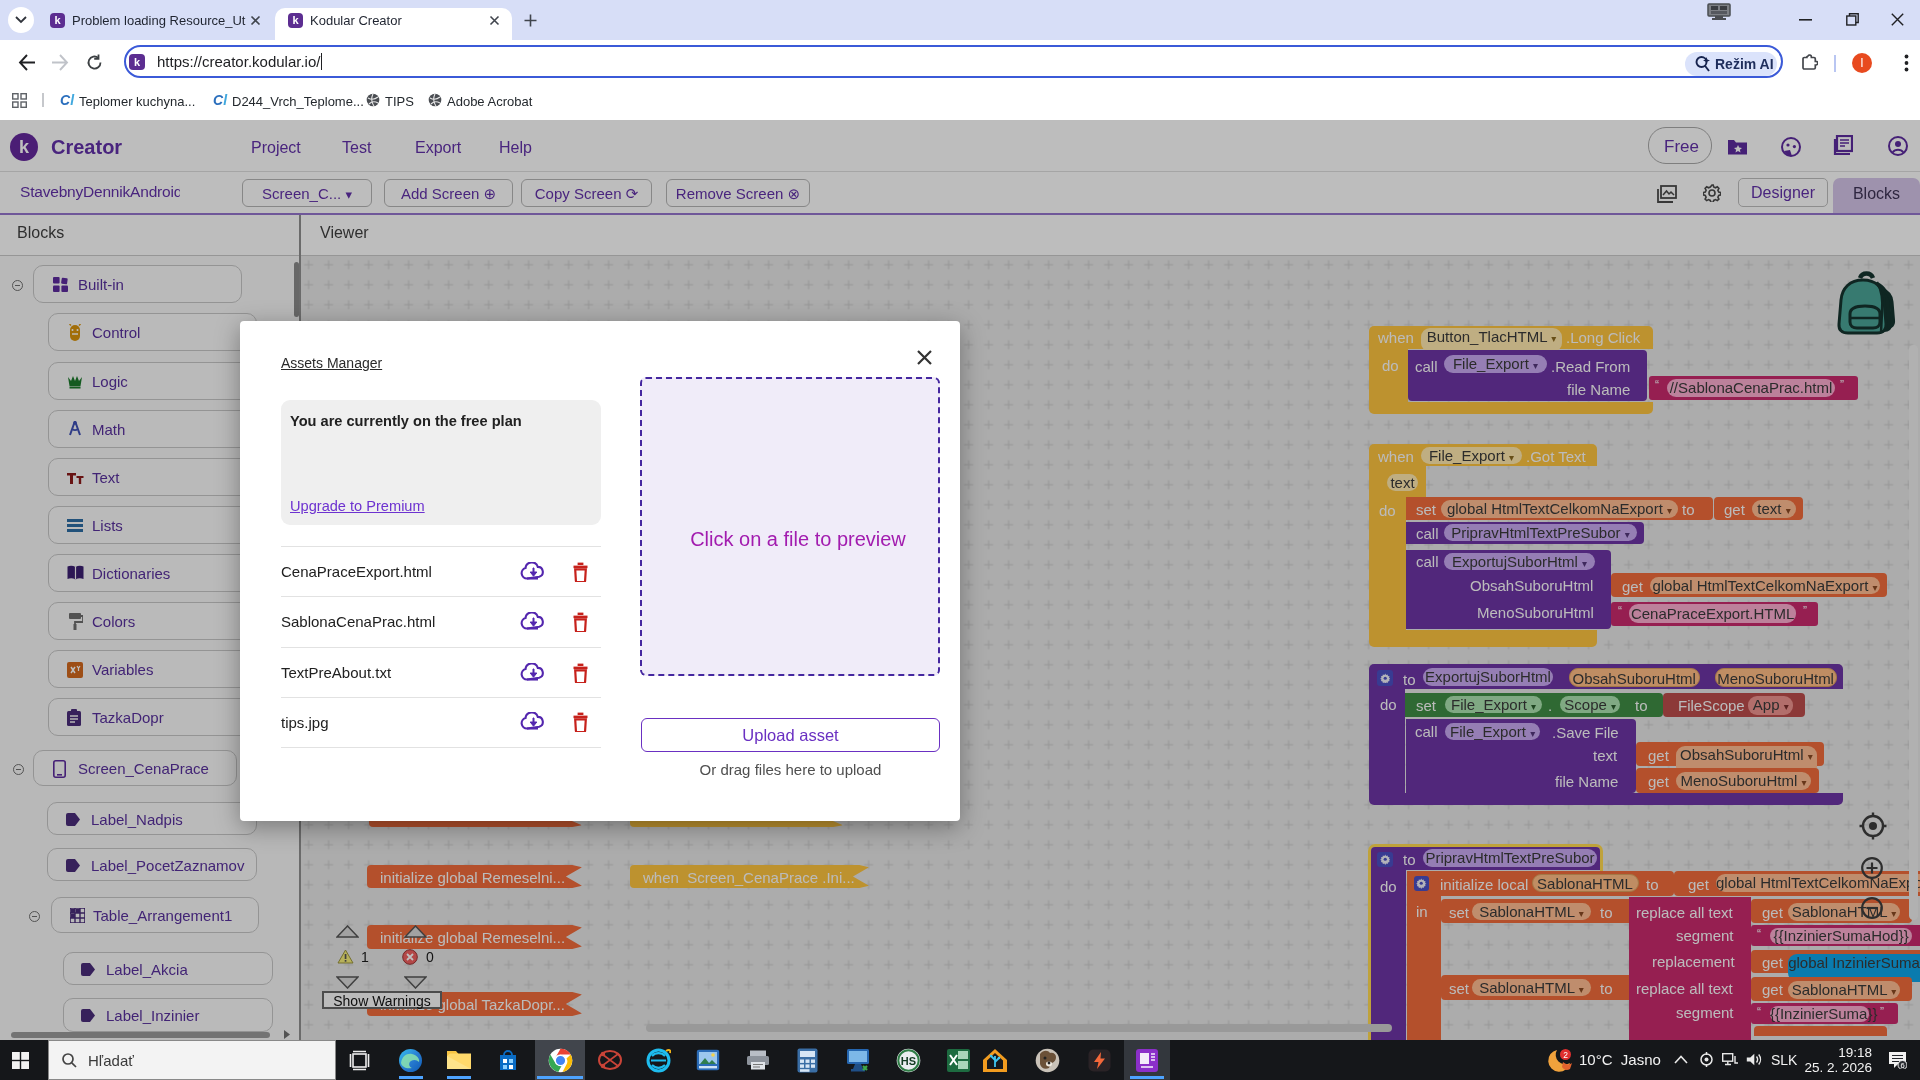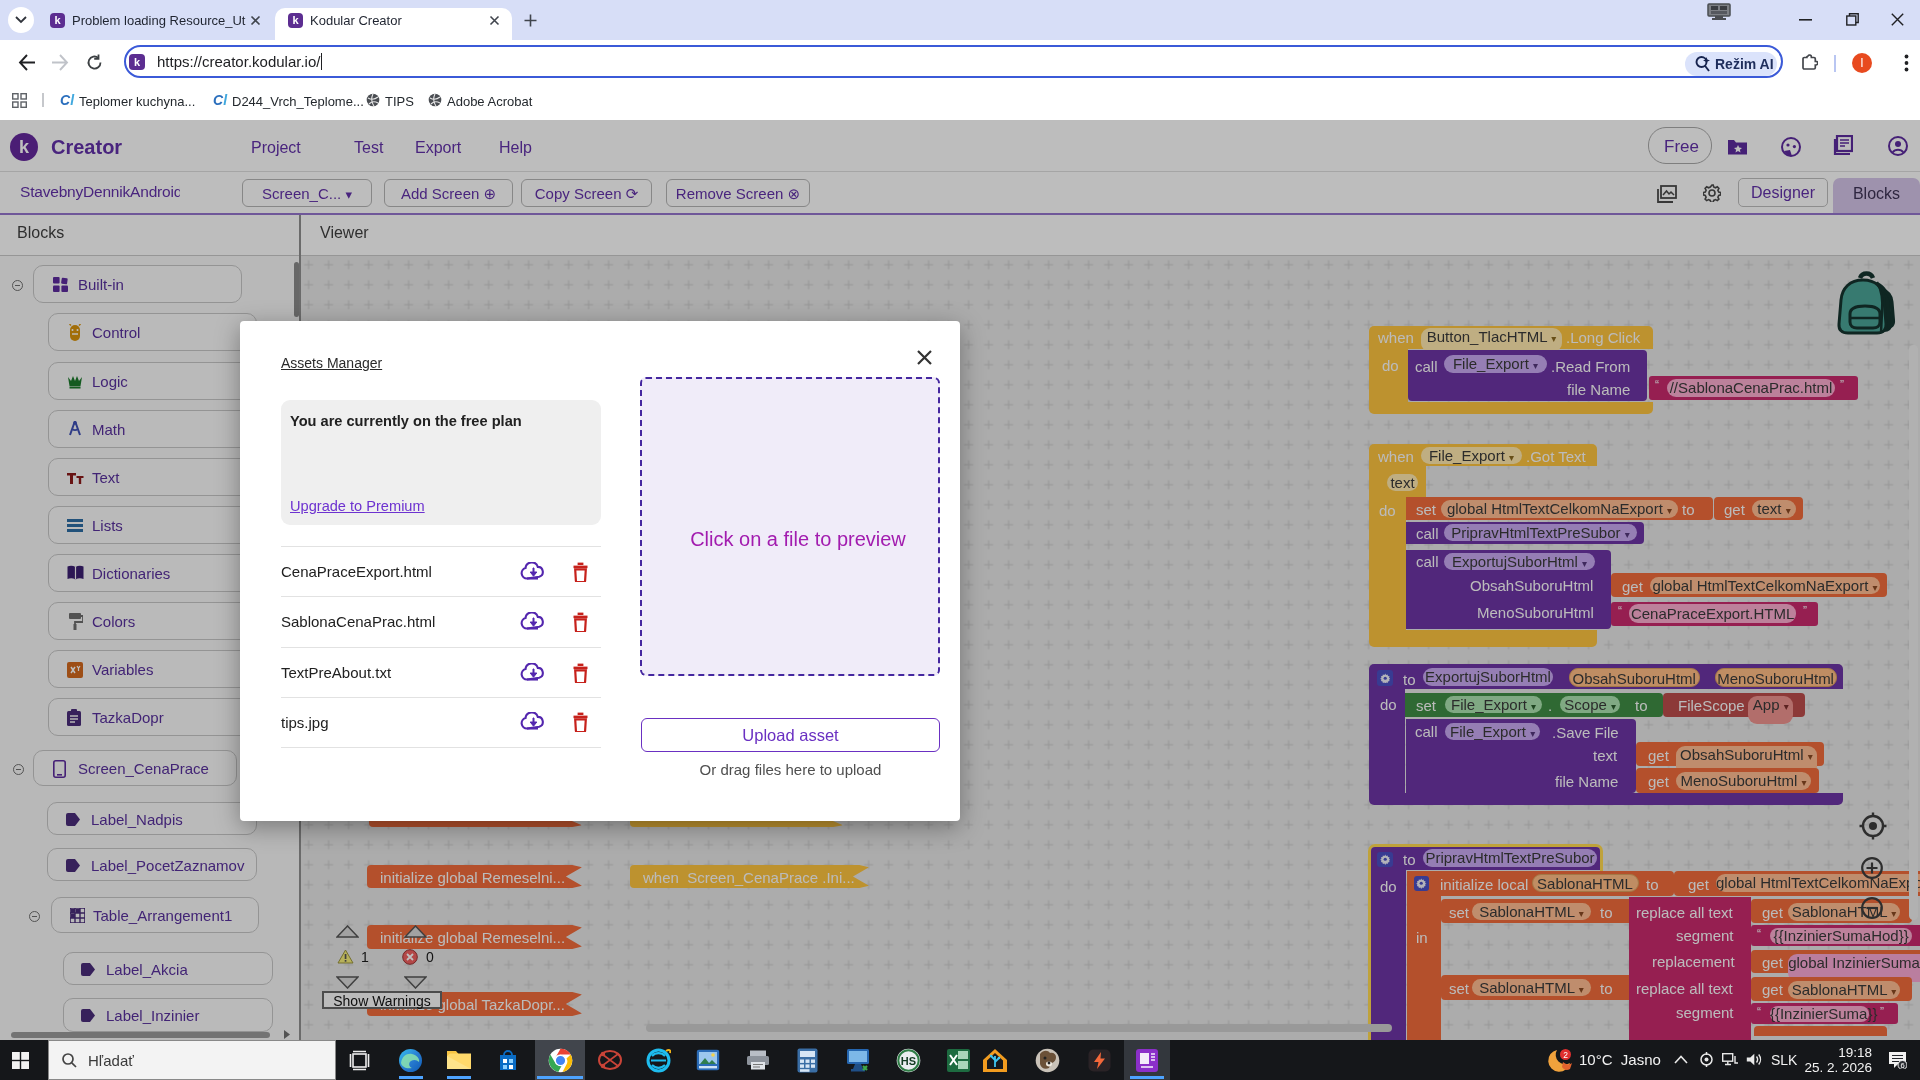--- a/index.html
+++ b/index.html
@@ -135,21 +135,21 @@
         <path d="M2 5 Q7 8 12 4 M3 11 Q7 7 12 10 M7 0.7 Q4 7 8 13.3" stroke="#e8e8e8" stroke-width="1.1" fill="none"></path>
       </svg>
   <div class="ab bmtxt" style="left:447px;top:94px;">Adobe Acrobat</div>
 </div>
 
 <div id="page">
 
   <div class="ab" style="left:10px;top:13px;width:28px;height:28px;border-radius:50%;background:#65299c;color:#fff;font-weight:bold;font-size:18px;text-align:center;line-height:28px;">k</div>
   <div class="ab kpurple" style="left:51px;top:16px;font-size:20px;font-weight:bold;">Creator</div>
   <div class="ab kpurple" style="left:251px;top:19px;font-size:16px;">Project</div>
-  <div class="ab kpurple" style="left:342px;top:19px;font-size:16px;margin-left:12px;">Test</div>
+  <div class="ab kpurple" style="left:342px;top:19px;font-size:16px;">Test</div>
   <div class="ab kpurple" style="left:415px;top:19px;font-size:16px;">Export</div>
   <div class="ab kpurple" style="left:499px;top:19px;font-size:16px;">Help</div>
   <div class="ab" style="left:1648px;top:7px;width:64px;height:37px;border:1px solid #a8a8a8;border-radius:18px;"></div>
   <div class="ab kpurple" style="left:1664px;top:17px;font-size:17px;">Free</div>
   <svg class="ab" style="left:1727px;top:17px;" width="22" height="19">
         <path d="M1 3 h6 l2 2.5 h11 v12 h-19 z" fill="#5d2b9e"></path>
         <path d="M11 8 l1.2 2.6 2.8 0.3 -2.1 1.9 0.6 2.8 -2.5 -1.5 -2.5 1.5 0.6 -2.8 -2.1 -1.9 2.8 -0.3 z" fill="#fcfcfc"></path>
       </svg>
   <svg class="ab" style="left:1781px;top:17px;" width="20" height="20">
         <circle cx="10" cy="10" r="9" fill="none" stroke="#5d2b9e" stroke-width="2"></circle>
@@ -272,21 +272,21 @@
   <div class="bt" style="left:1380px;top:576px;">do</div>
 
   <div class="ab" style="left:1405px;top:572.6px;width:258.3px;height:24.2px;background:#3f8d44;border-radius:0 4px 4px 0;"></div>
   <div class="bt" style="left:1416px;top:577px;">set</div>
   <div class="fld" style="left:1444.8px;top:576.2px;width:97.5px;height:17px;background:#abe2af;line-height:17px;">File_Export <span style="font-size:10px;color:#2a5c2d;">▾</span></div>
   <div class="bt" style="left:1548px;top:577px;">.</div>
   <div class="fld" style="left:1560.4px;top:576.2px;width:59.6px;height:17px;background:#abe2af;line-height:17px;">Scope <span style="font-size:10px;color:#2a5c2d;">▾</span></div>
   <div class="bt" style="left:1635px;top:577px;">to</div>
   <div class="ab" style="left:1663.3px;top:572.6px;width:141.7px;height:24.2px;background:#bb4d4b;border-radius:4px;"></div>
   <div class="bt" style="left:1678px;top:577px;">FileScope</div>
-  <div class="fld" style="left:1748.2px;top:576.2px;width:45.1px;height:28px;background:#ee938f;line-height:17px;">App <span style="font-size:10px;color:#7c2e2c;">▾</span></div>
+  <div class="fld" style="left:1748.2px;top:576.2px;width:45.1px;height:19px;background:#ee938f;line-height:17px;">App <span style="font-size:10px;color:#7c2e2c;">▾</span></div>
 
   <div class="ab" style="left:1406px;top:598.6px;width:230px;height:74px;background:#6c34a4;border-radius:0 4px 4px 0;"></div>
   <div class="bt" style="left:1415px;top:603px;">call</div>
   <div class="fld" style="left:1444.8px;top:603.3px;width:95.7px;height:17px;background:#c7a9f0;line-height:17px;">File_Export <span style="font-size:10px;color:#55377c;">▾</span></div>
   <div class="bt" style="left:1552px;top:604px;">.Save File</div>
   <div class="bt" style="left:1593px;top:626.5px;">text</div>
   <div class="ab" style="left:1636.2px;top:622.1px;width:187.8px;height:24.2px;background:#f06b3b;border-radius:4px;"></div>
   <div class="bt" style="left:1648px;top:626.5px;">get</div>
   <div class="fld" style="left:1676px;top:625.6px;width:140.8px;height:30px;background:#ffbd92;line-height:18px;">ObsahSuboruHtml <span style="font-size:10px;color:#8a4a23;">▾</span></div>
   <div class="bt" style="left:1555px;top:653px;">file Name</div>
@@ -313,40 +313,40 @@
   <svg class="ab" style="left:1416.3px;top:758px;" width="10.5" height="10.5">
           <path d="M5.25 0.5 l0.8 1.4 1.6 -0.5 0.3 1.6 1.6 0.3 -0.5 1.6 1.4 0.8 -1.4 0.8 0.5 1.6 -1.6 0.3 -0.3 1.6 -1.6 -0.5 -0.8 1.4 -0.8 -1.4 -1.6 0.5 -0.3 -1.6 -1.6 -0.3 0.5 -1.6 -1.4 -0.8 1.4 -0.8 -0.5 -1.6 1.6 -0.3 0.3 -1.6 1.6 0.5 z" fill="#efeff7"></path>
           <circle cx="5.25" cy="5.25" r="1.6" fill="#4b4fc3"></circle>
         </svg>
   <div class="bt" style="left:1440px;top:755.5px;">initialize local</div>
   <div class="fld" style="left:1531.5px;top:754px;width:107px;height:18px;background:#ffbc85;line-height:18px;border:1px solid #daa05e;">SablonaHTML</div>
   <div class="bt" style="left:1646px;top:755.5px;">to</div>
   <div class="ab" style="left:1674px;top:751px;width:246px;height:24.5px;background:#f06b3b;border-radius:4px 0 0 4px;"></div>
   <div class="bt" style="left:1688px;top:755.5px;">get</div>
   <div class="fld" style="left:1716px;top:754px;width:204px;height:18px;background:#ffbd92;line-height:18px;overflow:hidden;border-radius:9px 0 0 9px;">global HtmlTextCelkomNaExport</div>
-  <div class="bt" style="left:1416px;top:783px;margin-top:26px;">in</div>
+  <div class="bt" style="left:1416px;top:783px;">in</div>
 
   <div class="ab" style="left:1441px;top:779.1px;width:188px;height:24.2px;background:#f06b3b;border-radius:4px 0 0 4px;"></div>
   <div class="bt" style="left:1449px;top:783.5px;">set</div>
   <div class="fld" style="left:1471.9px;top:782.7px;width:119px;height:17.5px;background:#ffbd92;line-height:17px;">SablonaHTML <span style="font-size:10px;color:#8a4a23;">▾</span></div>
   <div class="bt" style="left:1600px;top:783.5px;">to</div>
 
   <div class="ab" style="left:1629px;top:776.6px;width:121.7px;height:77.4px;background:#c92a6d;"></div>
   <div class="bt" style="left:1636px;top:783.5px;">replace all text</div>
   <div class="bt" style="left:1676px;top:807px;">segment</div>
   <div class="bt" style="left:1652px;top:833px;">replacement</div>
   <div class="ab" style="left:1750.7px;top:779.1px;width:161.7px;height:24.2px;background:#f06b3b;border-radius:4px;"></div>
   <div class="bt" style="left:1762px;top:783.5px;">get</div>
   <div class="fld" style="left:1788px;top:782.5px;width:112px;height:18px;background:#ffbd92;line-height:18px;">SablonaHTML <span style="font-size:10px;color:#8a4a23;">▾</span></div>
   <div class="ab" style="left:1750.7px;top:805.1px;width:169.3px;height:21px;background:#c92a6d;border-radius:3px 0 0 3px;"></div>
   <div class="bt" style="left:1757px;top:807px;font-size:12px;">“</div>
   <div class="fld" style="left:1769.9px;top:807.5px;width:142.5px;height:16.8px;background:#fbaccf;line-height:16.5px;">{{InzinierSumaHod}}</div>
   <div class="ab" style="left:1750.7px;top:830.4px;width:169.3px;height:22.8px;background:#f06b3b;border-radius:4px 0 0 4px;"></div>
   <div class="bt" style="left:1762px;top:834px;">get</div>
-  <div class="fld" style="left:1788px;top:833.5px;width:132px;height:28px;background:#f9a8d4;line-height:17px;overflow:hidden;border-radius:9px 0 0 9px;">global InzinierSuma</div>
+  <div class="fld" style="left:1788px;top:833.5px;width:132px;height:28px;background:#0ea5e9;line-height:17px;overflow:hidden;border-radius:9px 0 0 9px;">global InzinierSuma</div>
 
   <div class="ab" style="left:1441px;top:855px;width:188px;height:24.5px;background:#f06b3b;border-radius:4px 0 0 4px;"></div>
   <div class="bt" style="left:1449px;top:859.5px;">set</div>
   <div class="fld" style="left:1471.9px;top:858.7px;width:119px;height:17.5px;background:#ffbd92;line-height:17px;">SablonaHTML <span style="font-size:10px;color:#8a4a23;">▾</span></div>
   <div class="bt" style="left:1600px;top:859.5px;">to</div>
 
   <div class="ab" style="left:1629px;top:853px;width:121.7px;height:67px;background:#c92a6d;"></div>
   <div class="bt" style="left:1636px;top:859.5px;">replace all text</div>
   <div class="bt" style="left:1676px;top:883.5px;">segment</div>
   <div class="ab" style="left:1750.7px;top:856.8px;width:161.7px;height:24.2px;background:#f06b3b;border-radius:4px;"></div>

